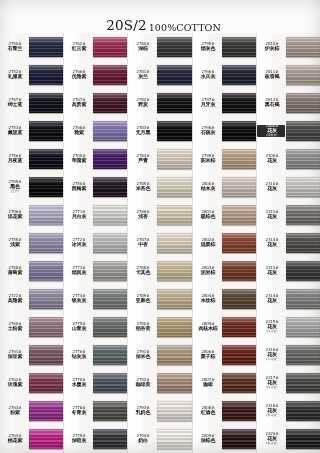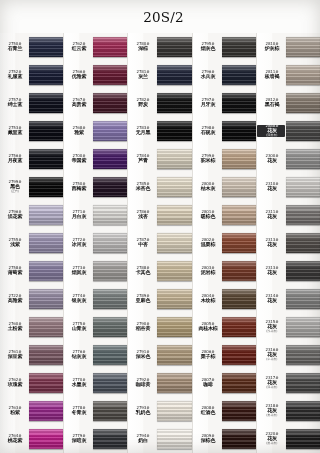--- a/index.html
+++ b/index.html
@@ -10,21 +10,21 @@
     overflow:hidden;
     position:relative;
   }
   #card{
     position:absolute;inset:0;
     background:linear-gradient(180deg,#fbfbfa 0%,#f3f2f0 6%,#efeeec 100%);
   }
   
   #header{
     height:33px;
-    display:flex;align-items:center;justify-content:center;
+    display:flex;align-items:flex-end;justify-content:center;
     gap:2px;
     background:#fcfcfb;
     user-select:none;
     padding-left:7px;
   }
   #header .t-code{
     font-family:"DejaVu Serif","Liberation Serif",serif;
     font-size:13.5px;color:#101010;letter-spacing:.2px;
   }
   #header .t-cn{
@@ -113,20 +113,21 @@
     box-shadow:inset 0 0 18px rgba(120,115,108,.30);
   }
 </style>
 </head>
 <body>
 
 <div id="card">
 
   <div id="header">
     <span class="t-code">20S/2</span>
+    <span class="t-en">100%COTTON</span>
   </div>
 
   <div id="grid">
       <div class="col">
         <div class="cell">
           <div class="label">
             <span class="code">2750#</span>
             <span class="name">石青兰</span>
           </div>
           <div class="swatch" style="background: rgb(37, 43, 69);">

